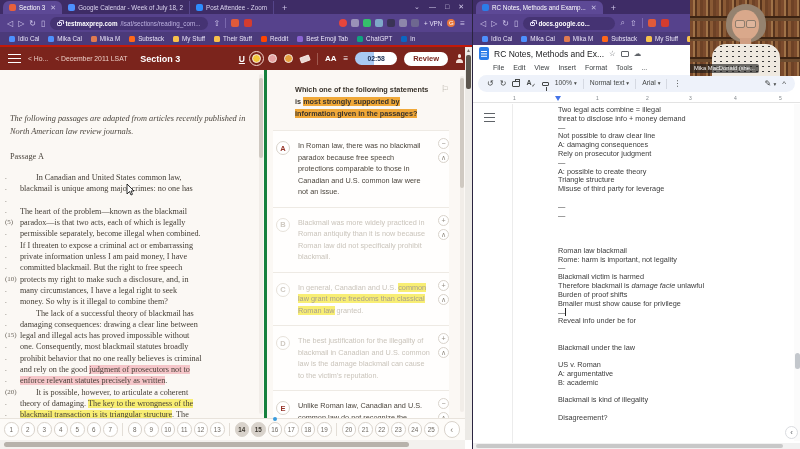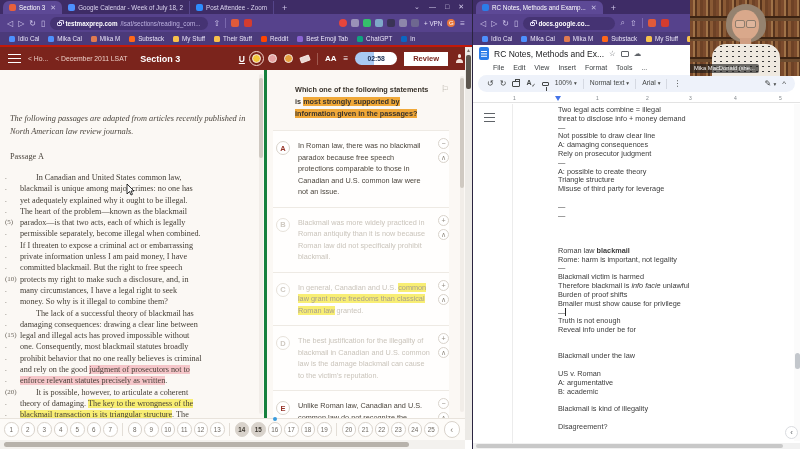--- a/index.html
+++ b/index.html
@@ -38,21 +38,21 @@
   .section-title { font-size:9px; font-weight:bold; color:#fff; margin-left:6px; white-space:nowrap; }
   .hdr-right { margin-left:auto; display:flex; align-items:center; gap:7px; }
   .u-ic { font-size:8.5px; color:#fff; text-decoration:underline; font-weight:bold; }
   .hl-dot { width:9px; height:9px; border-radius:50%; border:1.5px solid #f6e7e2; }
   .hl-dot.sel { outline:1px solid #f3d4cc; outline-offset:2px; }
   .eraser { width:10px; height:6px; background:#e9d9d4; border-radius:1px; transform:rotate(-20deg); border:1px solid #f6e7e2; }
   .vdiv { width:1px; height:12px; background:#a05a50; }
   .aa { font-size:8px; font-weight:bold; color:#fff; letter-spacing:0; }
   .listic { font-size:8px; color:#fff; }
   .timer { width:42px; height:13px; border-radius:7px; background:linear-gradient(to right,#a9c9f2 0 45%,#ffffff 45%); color:#1d2f52; font-size:6.8px; font-weight:bold; display:flex; align-items:center; justify-content:center; }
-  .review { background:#fff; color:#7b241c; font-weight:bold; font-size:7.5px; border-radius:0; padding:2.5px 9px; }
+  .review { background:#fff; color:#7b241c; font-weight:bold; font-size:7.5px; border-radius:7px; padding:2.5px 9px; }
   .person { width:9px; height:9px; position:relative; }
   .person:before { content:""; position:absolute; top:0; left:2.7px; width:3.6px; height:3.6px; border-radius:50%; background:#f2ddd6; }
   .person:after { content:""; position:absolute; bottom:0; left:0.6px; width:7.8px; height:4.4px; border-radius:4px 4px 0 0; background:#f2ddd6; }
 
   .content { position:absolute; top:70px; left:0; right:7px; bottom:31px; background:#fbf8f4; display:flex; }
   .passage-col { width:267px; position:relative; overflow:hidden; border-right:3px solid #15803d; }
   .passage-scroll { position:absolute; right:1px; top:4px; bottom:4px; width:4px; background:#f1ede8; border-radius:2px; }
   .passage-scroll .thumb { position:absolute; top:4px; left:0; width:4px; height:80px; background:#cfc9c1; border-radius:2px; }
   .p-intro { font-family:"Liberation Serif",serif; font-style:italic; font-size:8.3px; line-height:13px; color:#4b453d; margin:42px 14px 0 10px; }
   .p-label { font-family:"Liberation Serif",serif; font-size:8.3px; color:#4b453d; margin:14px 10px 0 10px; }
@@ -116,21 +116,21 @@
   .roller:after { content:""; position:absolute; top:4px; left:3px; width:1.3px; height:4px; background:#444746; }
   .ruler { position:absolute; top:94px; left:0; right:0; height:9px; background:#fff; border-bottom:1px solid #e3e3e3; }
   .ruler .rnum { position:absolute; top:1px; font-size:5px; color:#80868b; }
   .ruler .marker { position:absolute; left:82px; top:2px; width:0; height:0; border-left:3.5px solid transparent; border-right:3.5px solid transparent; border-top:5px solid #4574e8; }
   .docs-body { position:absolute; top:104px; left:0; right:6px; bottom:6px; background:#fff; overflow:hidden; }
   .outline-ic { position:absolute; left:11px; top:9px; width:11px; height:9px; border-top:1.5px solid #5f6368; border-bottom:1.5px solid #5f6368; }
   .outline-ic:before { content:""; position:absolute; top:2.8px; left:0; right:0; height:1.5px; background:#5f6368; }
   .page-edge { position:absolute; left:39px; top:0; bottom:0; width:1px; background:#ececec; }
   .doc-lines { position:absolute; left:85px; top:2px; right:2px; }
   .dline { font-size:7.3px; line-height:8.8px; color:#3c3c3c; white-space:nowrap; height:8.8px; }
-  .dline .b { font-weight:bold; }
+  .dline .b { font-weight:normal; }
   .dline .i { font-style:italic; }
   .caret { display:inline-block; width:1px; height:7.5px; background:#222; vertical-align:-1px; }
   .docs-vscroll { position:absolute; top:104px; bottom:8px; right:0; width:6px; background:#fbfbfb; }
   .docs-vscroll .thumb { position:absolute; right:0.5px; top:74%; width:5px; height:16px; background:#c3c7cc; border-radius:3px; }
   .docs-hscroll { position:absolute; left:0; right:0; bottom:0; height:6px; background:#f1f1f1; }
   .docs-hscroll .thumb { position:absolute; top:1px; left:3px; width:94%; height:4px; background:#c8c8c8; border-radius:2px; }
   .sidepanel-btn { position:absolute; right:2px; bottom:10px; width:13px; height:13px; border:1px solid #dadce0; border-radius:50%; background:#fff; color:#5f6368; font-size:8px; display:flex; align-items:center; justify-content:center; }
 
   
   .webcam { position:absolute; left:690px; top:0; width:110px; height:76px; overflow:hidden; background:#6b4a2e; z-index:100; }
@@ -270,21 +270,20 @@
           <div class="pline">
             <span class="pmark">.</span>
             <span class="ptext ind"><span>In Canadian and United States common law,</span></span>
           </div>
           <div class="pline">
             <span class="pmark">.</span>
             <span class="ptext"><span>blackmail is unique among major crimes: no one has</span></span>
           </div>
           <div class="pline">
             <span class="pmark">.</span>
-            <span class="ptext"><span>yet adequately explained why it ought to be illegal.</span></span>
           </div>
           <div class="pline">
             <span class="pmark">.</span>
             <span class="ptext"><span>The heart of the problem—known as the blackmail</span></span>
           </div>
           <div class="pline">
             <span class="pmark">(5)</span>
             <span class="ptext"><span>paradox—is that two acts, each of which is legally</span></span>
           </div>
           <div class="pline">
@@ -567,25 +566,24 @@
         <div class="dline"></div>
         <div class="dline"><span>—</span></div>
         <div class="dline"><span>—</span></div>
         <div class="dline"></div>
         <div class="dline"></div>
         <div class="dline"></div>
         <div class="dline"><span>Roman law </span><span class="b">blackmail</span></div>
         <div class="dline"><span>Rome: harm is important, not legality</span></div>
         <div class="dline"><span>—</span></div>
         <div class="dline"><span>Blackmail victim is harmed</span></div>
-        <div class="dline"><span>Therefore blackmail is </span><span class="i">info facie</span><span> unlawful</span></div>
+        <div class="dline"><span>Therefore blackmail is </span><span class="i">damage facie</span><span> unlawful</span></div>
         <div class="dline"><span>Burden of proof shifts</span></div>
         <div class="dline"><span>Bmailer must show cause for privilege</span></div>
         <div class="dline"><span>—</span><span class="caret"></span></div>
-        <div class="dline"><span>Truth is not enough</span></div>
         <div class="dline"><span>Reveal info under be for</span></div>
         <div class="dline"></div>
         <div class="dline"></div>
         <div class="dline"><span>Blackmail under the law</span></div>
         <div class="dline"></div>
         <div class="dline"><span>US v. Roman</span></div>
         <div class="dline"><span>A: argumentative</span></div>
         <div class="dline"><span>B: academic</span></div>
         <div class="dline"></div>
         <div class="dline"><span>Blackmail is kind of illegality</span></div>

